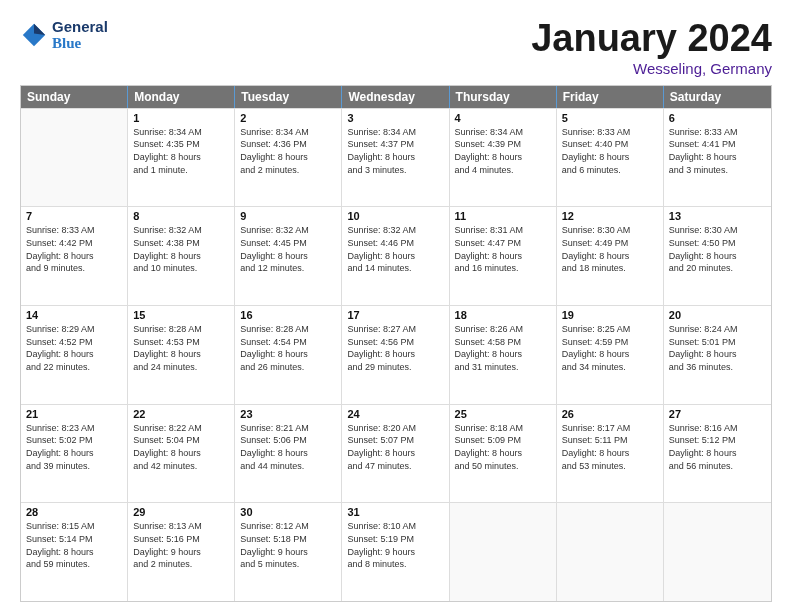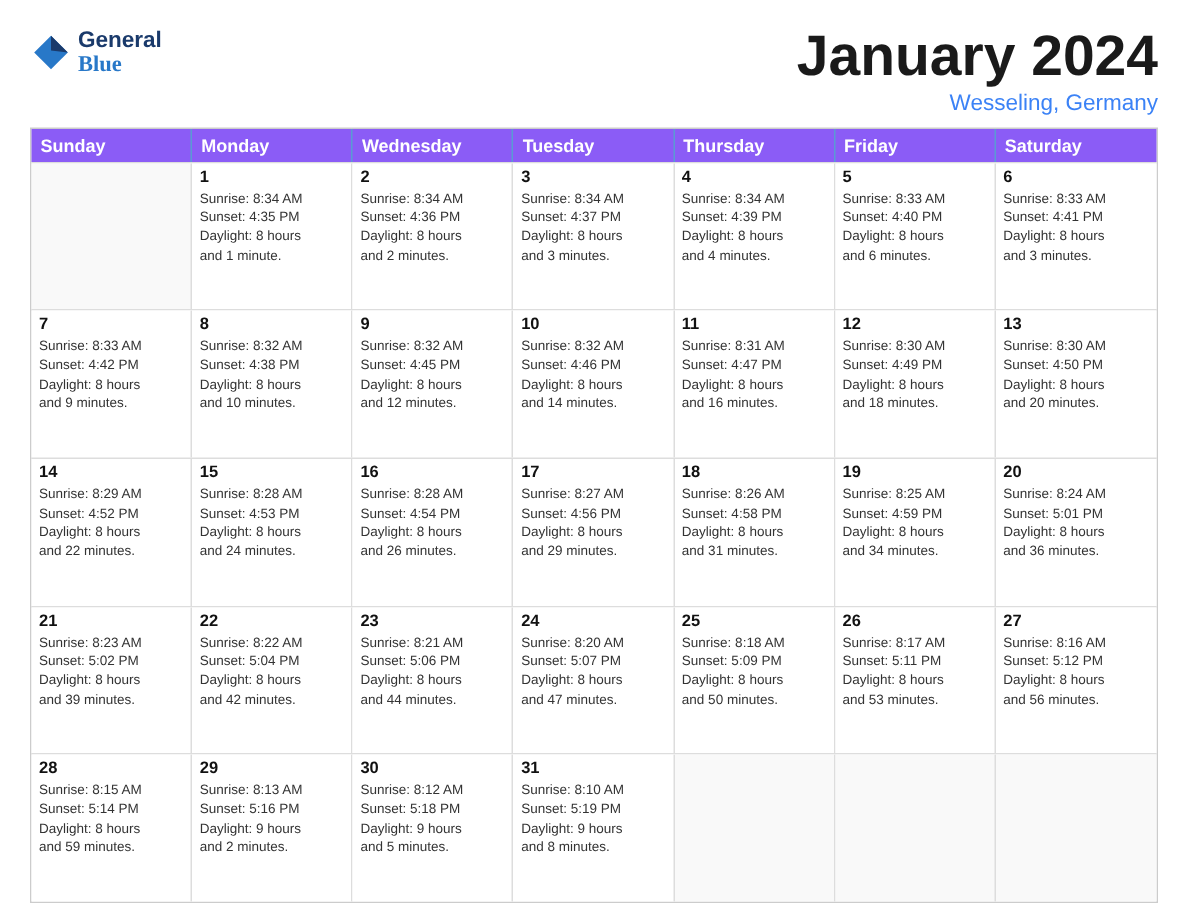--- a/index.html
+++ b/index.html
@@ -36,32 +36,32 @@
       text-align: right;
     }
     .month-title {
       font-size: 38px;
       font-weight: bold;
       color: #1a1a1a;
       line-height: 1.1;
     }
     .location {
       font-size: 15px;
-      color: #3b82f6;
+      color: #4c1d95;
     }
     .calendar {
       flex: 1;
       display: flex;
       flex-direction: column;
       border: 1px solid #ccc;
     }
     .cal-header-row {
       display: grid;
       grid-template-columns: repeat(7, 1fr);
-      background: #8b5cf6;
+      background: #737373;
     }
     .cal-header-cell {
       color: #fff;
       font-size: 12px;
       font-weight: bold;
       padding: 4px 6px;
       border-right: 1px solid #5a9ad4;
     }
     .cal-header-cell:last-child { border-right: none; }
     .cal-body {
@@ -118,22 +118,22 @@
     <div class="title-block">
       <div class="month-title">January 2024</div>
       <div class="location">Wesseling, Germany</div>
     </div>
   </div>
 
   <div class="calendar">
     <div class="cal-header-row" id="cal-header">
         <div class="cal-header-cell">Sunday</div>
         <div class="cal-header-cell">Monday</div>
+        <div class="cal-header-cell">Tuesday</div>
         <div class="cal-header-cell">Wednesday</div>
-        <div class="cal-header-cell">Tuesday</div>
         <div class="cal-header-cell">Thursday</div>
         <div class="cal-header-cell">Friday</div>
         <div class="cal-header-cell">Saturday</div>
       </div>
     <div class="cal-body" id="cal-body">
         <div class="cal-week">
           <div class="cal-cell empty"></div>
           <div class="cal-cell">
             <span class="day-num">1</span>
             <span class="cell-line">Sunrise: 8:34 AM</span>

